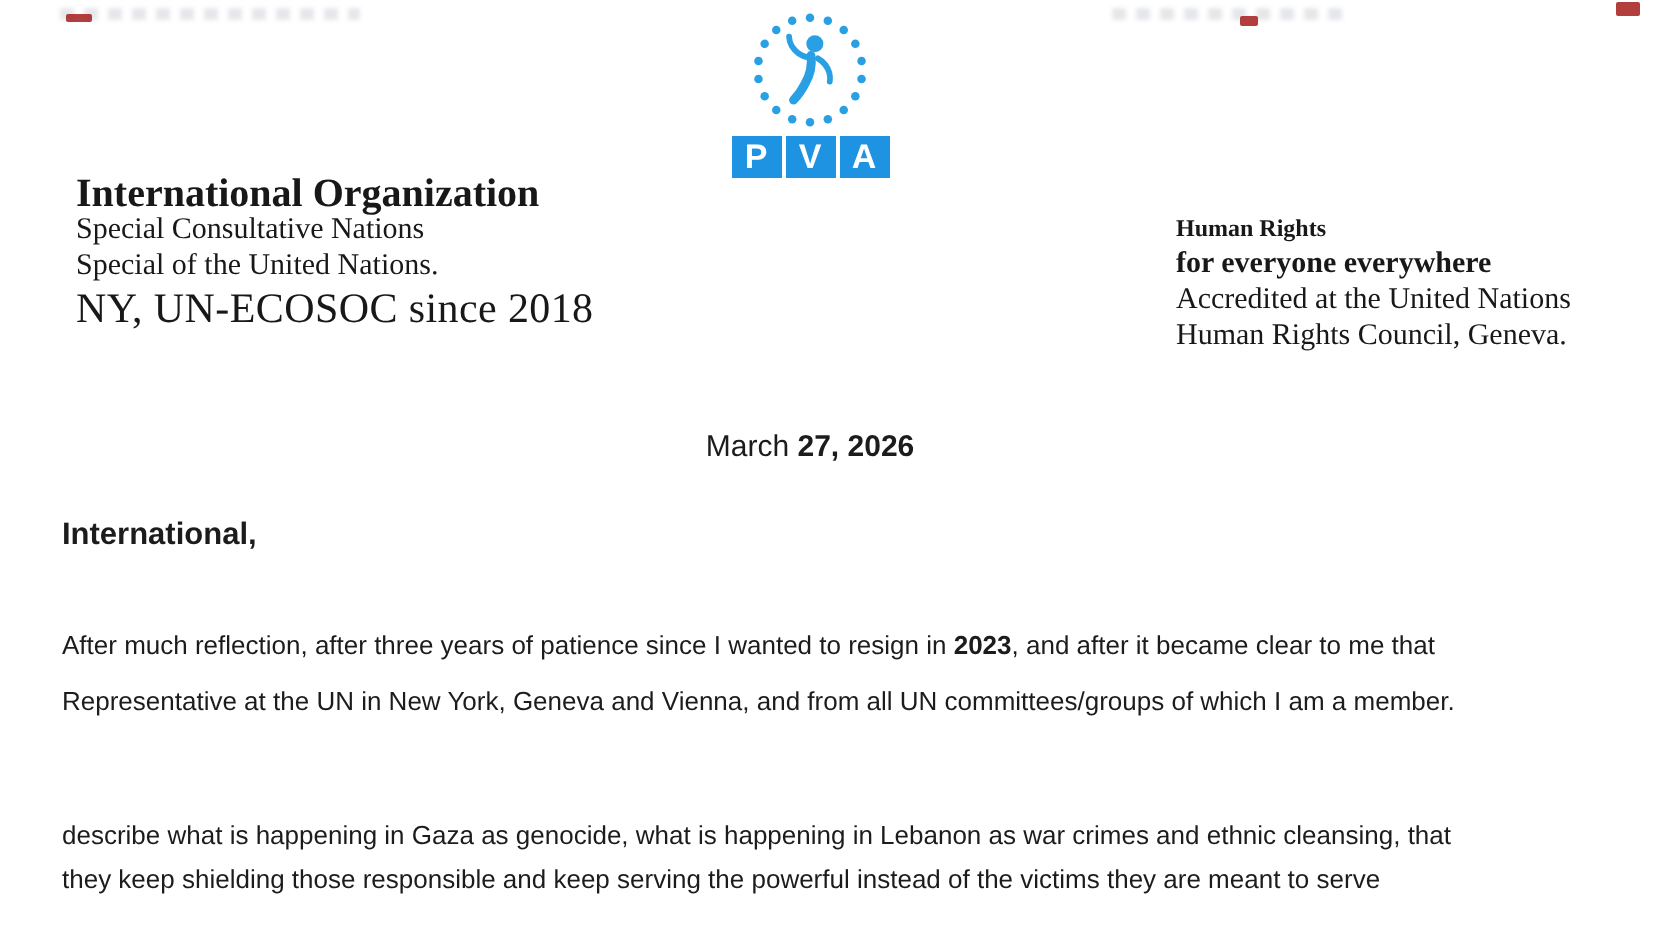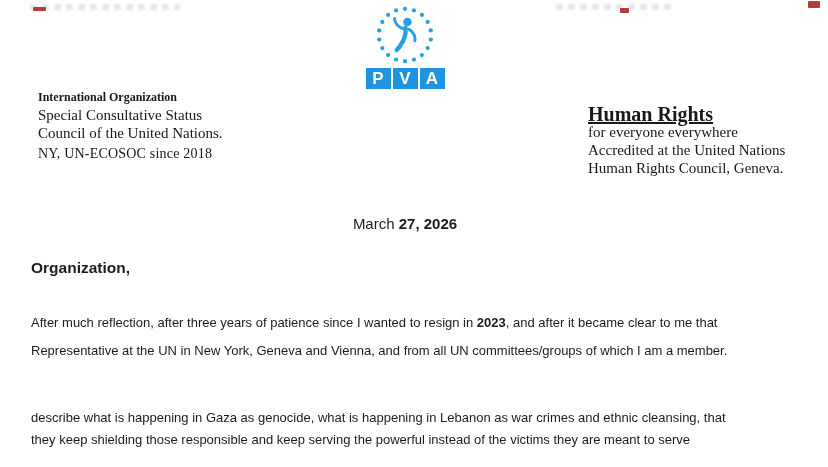--- a/index.html
+++ b/index.html
@@ -17,25 +17,25 @@
     background:repeating-linear-gradient(90deg, rgba(140,150,165,.45) 0 7px, transparent 7px 12px);}
   
   .logo-wrap{position:absolute;left:0;right:18px;top:4px;display:flex;flex-direction:column;align-items:center;}
   .logo-circle{width:62px;height:62px;}
   .logo-tiles{display:flex;gap:2px;margin-top:2px;}
   .logo-tile{width:25px;height:21px;display:flex;align-items:center;justify-content:center;
     font-weight:bold;font-size:17px;color:#ffffff;font-family:"Liberation Sans",sans-serif;}
   
   .serif{font-family:"Liberation Serif", serif;color:#181818;}
   .lh-left{position:absolute;left:38px;top:88px;line-height:18px;font-size:15px;}
-  .lh-left .l1{font-weight:bold;font-size:12px;}
-  .lh-left .l5{font-size:14px;margin-top:3px;letter-spacing:.2px;}
+  .lh-left .l1{font-weight:bold;font-size:20px;}
+  .lh-left .l5{font-size:21px;margin-top:3px;letter-spacing:.2px;}
   .lh-right{position:absolute;left:588px;top:105px;line-height:18px;font-size:15px;}
-  .lh-right .l1{font-weight:bold;font-size:20px;text-decoration:underline;}
-  .lh-right .l2{font-weight:normal;font-size:15px;}
+  .lh-right .l1{font-weight:bold;font-size:12px;}
+  .lh-right .l2{font-weight:bold;font-size:15px;}
   
   .date-line{position:absolute;left:0;right:18px;top:215px;text-align:center;font-size:15px;}
   .date-line .b{font-weight:bold;}
   
   .salutation{position:absolute;left:31px;top:259px;font-weight:bold;font-size:15.5px;}
   .para{position:absolute;left:31px;right:20px;line-height:28px;font-size:13px;}
   .para .bl{white-space:nowrap;height:28px;}
   #para1{top:309px;}
   #para2{top:404px;}
   #para2 .partial{margin-top:-6px;}
@@ -81,38 +81,38 @@
     </svg>
     <div class="logo-tiles">
       <span class="logo-tile" style="background:#1e93e2">P</span>
       <span class="logo-tile" style="background:#1e93e2">V</span>
       <span class="logo-tile" style="background:#1e93e2">A</span>
     </div>
   </div>
 
   <div class="lh-left serif">
     <div class="l1">International Organization</div>
-    <div>Special Consultative Status</div>
-    <div>Council of the United Nations.</div>
+    <div>Special Consultative Nations</div>
+    <div>Special of the United Nations.</div>
     <div class="l5">NY, UN-ECOSOC since 2018</div>
   </div>
 
   <div class="lh-right serif">
     <div class="l1">Human Rights</div>
     <div class="l2">for everyone everywhere</div>
     <div>Accredited at the United Nations</div>
     <div>Human Rights Council, Geneva.</div>
   </div>
 
   <div class="date-line">
     <span>March</span>
     <span class="b">27, 2026</span>
   </div>
 
-  <div class="salutation">Organization,</div>
+  <div class="salutation">International,</div>
 
   <div class="para" id="para1">
     <div class="bl"><span>After much reflection, after three years of patience since I wanted to resign in </span><span class="b">2023</span><span>, and after it became clear to me that</span></div>
     <div class="bl">Representative at the UN in New York, Geneva and Vienna, and from all UN committees/groups of which I am a member.</div>
   </div>
 
   <div class="para" id="para2">
     <div class="bl">describe what is happening in Gaza as genocide, what is happening in Lebanon as war crimes and ethnic cleansing, that</div>
     <div class="bl partial">they keep shielding those responsible and keep serving the powerful instead of the victims they are meant to serve</div>
   </div>

